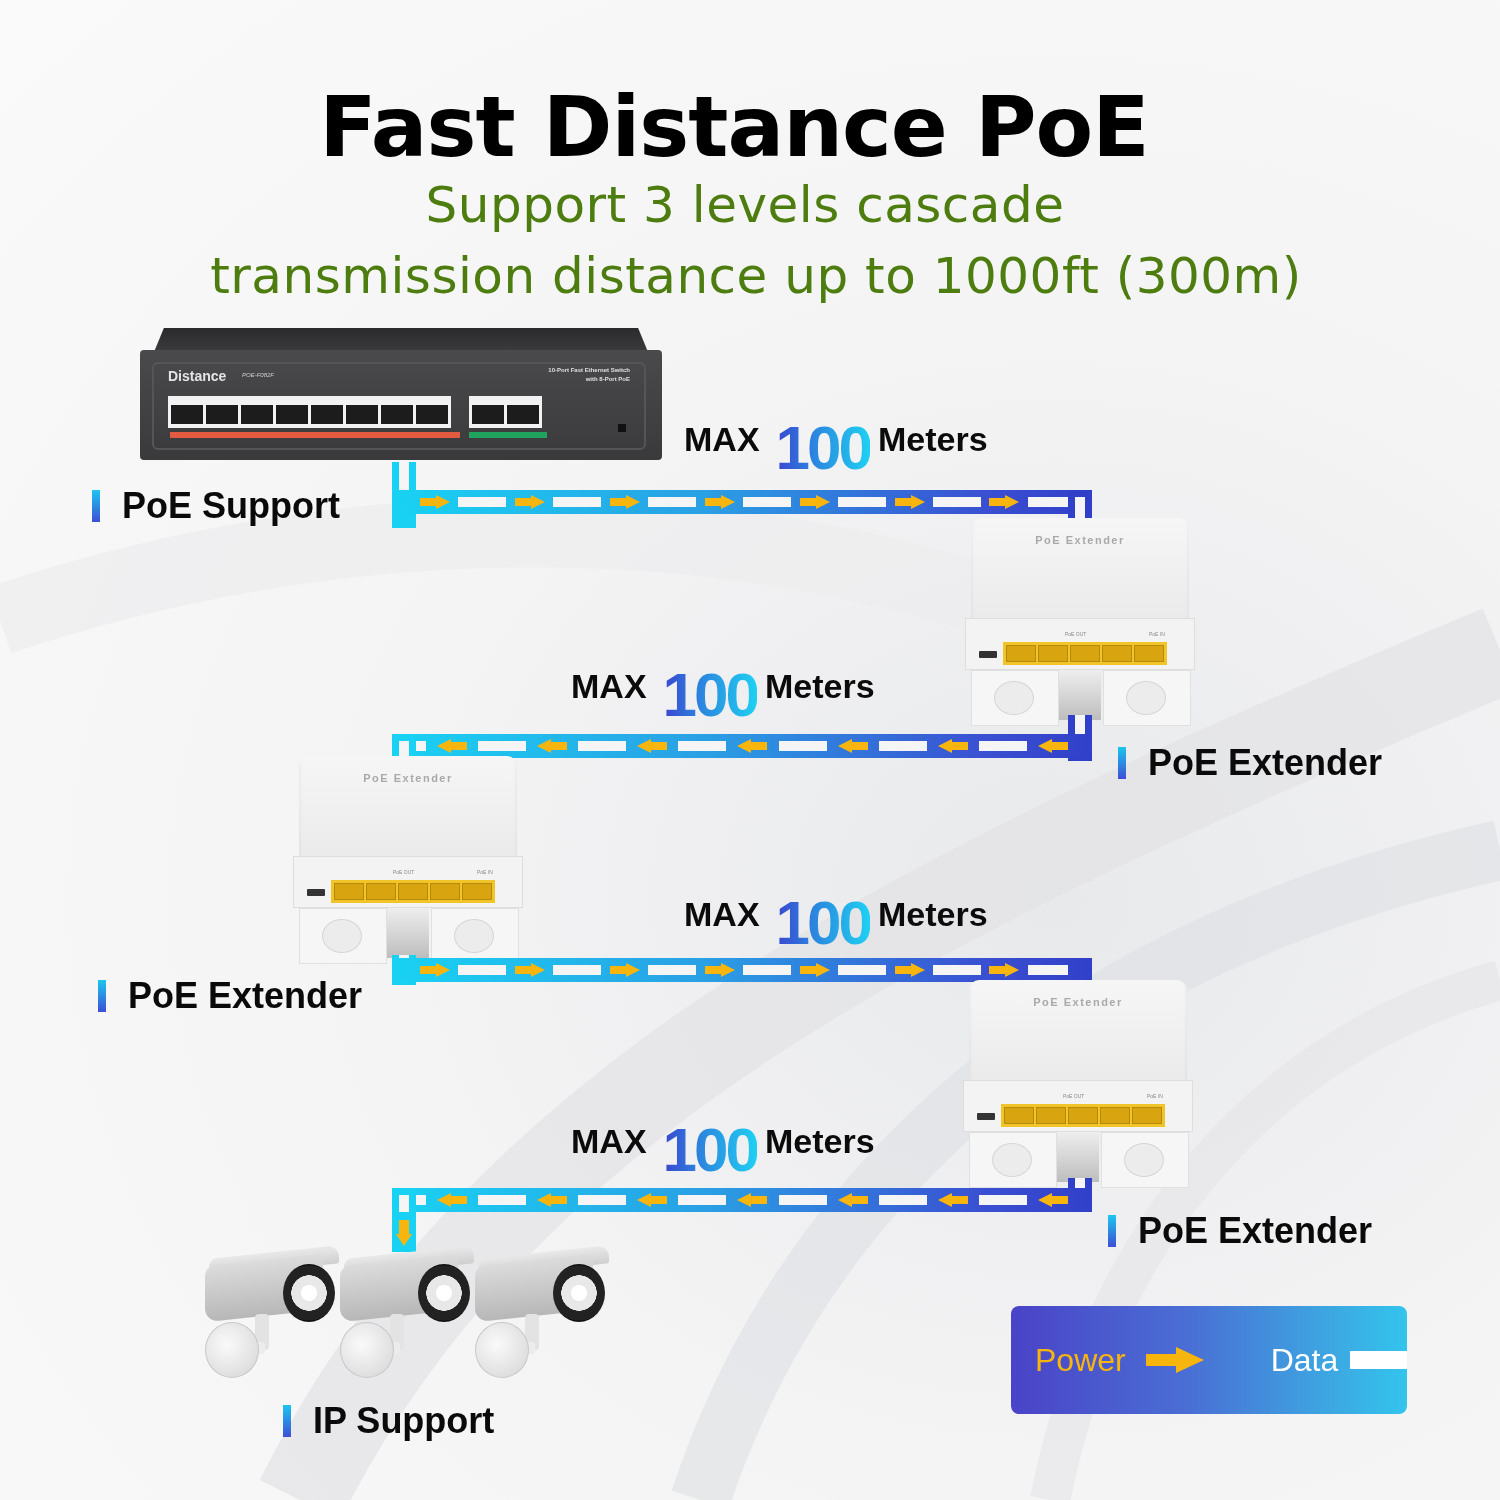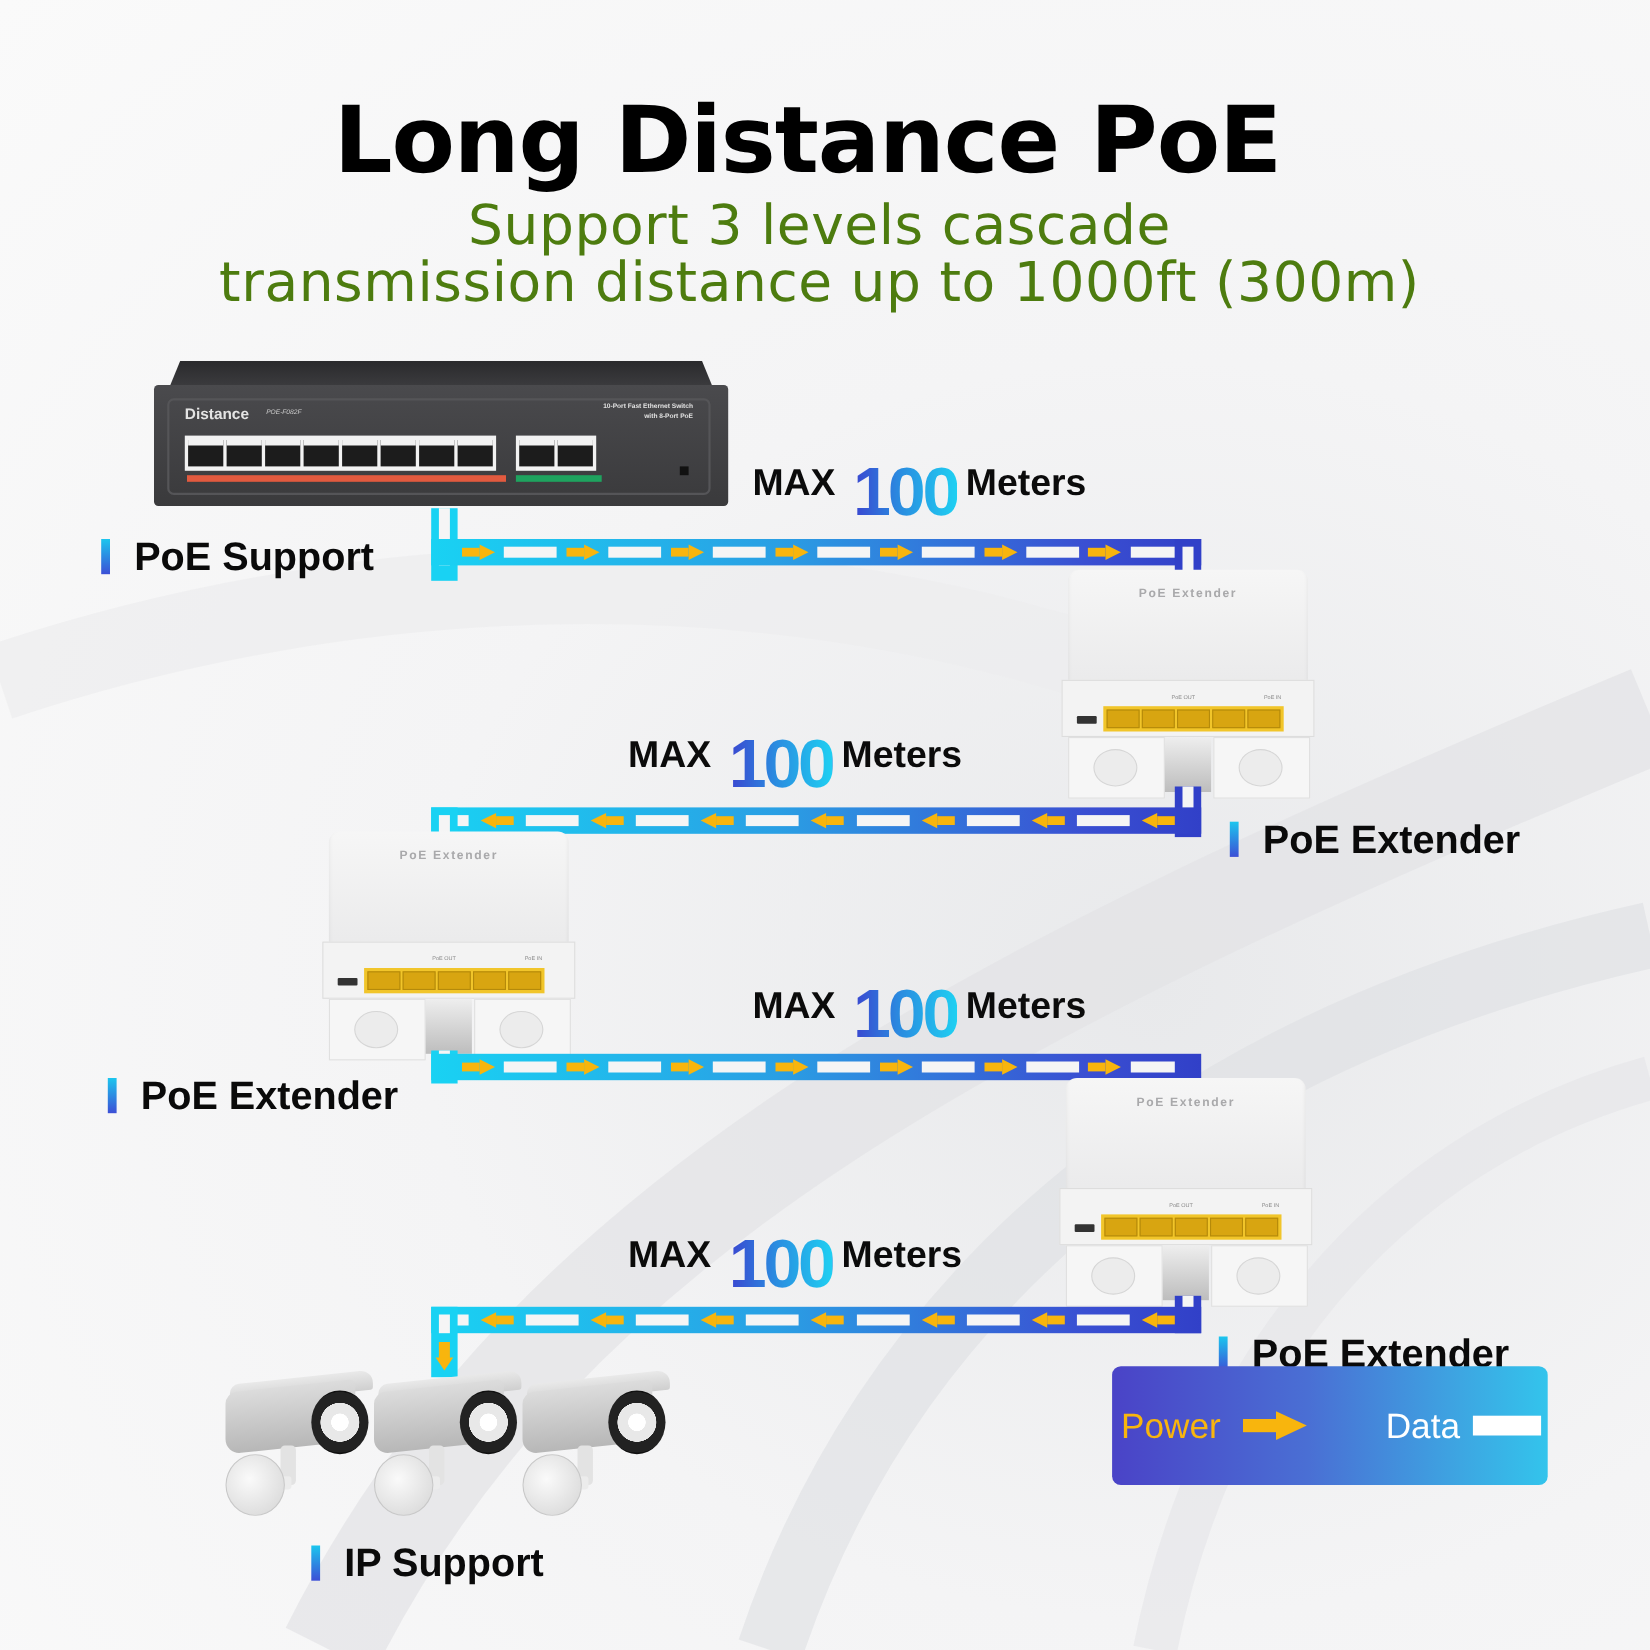--- a/index.html
+++ b/index.html
@@ -18,21 +18,21 @@
     position: absolute; left: 0; top: 78px; width: 1468px; text-align: center;
     font-family: "DejaVu Sans", sans-serif; font-weight: 700; font-size: 84px;
     letter-spacing: -1px; color: #000;
   }
   .subtitle {
     position: absolute; left: 0; width: 1490px; text-align: center;
     font-family: "DejaVu Sans", sans-serif; font-weight: 400; font-size: 50px;
     color: #4d7c0f; letter-spacing: 0.5px;
   }
   .sub1 { top: 176px; }
-  .sub2 { top: 228px; }
+  .sub2 { top: 247px; margin-left: 11px; }
 
   
   .dev-label {
     position: absolute; display: flex; align-items: center; gap: 22px;
     font-weight: 700; font-size: 36px; color: #0a0a0a;
   }
   .dev-label .bar {
     width: 8px; height: 32px;
     background: linear-gradient(180deg, #1cc6ee 0%, #3c4fd6 100%);
   }
@@ -147,44 +147,44 @@
   .cam .arm { position: absolute; left: 50px; top: 62px; width: 14px; height: 36px; background: #e3e3e3; border-radius: 4px; }
   .cam .mount {
     position: absolute; left: 0; top: 70px; width: 54px; height: 56px; border-radius: 50%;
     background: radial-gradient(circle at 40% 40%, #fafafa, #d4d4d4);
     border: 1px solid #c8c8c8;
   }
   .cam .brace { position: absolute; left: 24px; top: 90px; width: 36px; height: 12px; background: #ececec; border-radius: 3px; }
 
   
   .legend {
-    position: absolute; left: 1011px; top: 1242px; width: 396px; height: 108px;
+    position: absolute; left: 1011px; top: 1306px; width: 396px; height: 108px;
     border-radius: 8px;
     background: linear-gradient(90deg, #4a43c7 0%, #4a6fd4 45%, #3da6e2 80%, #33c4ec 100%);
-    display: flex; align-items: center; padding-left: 8px;
+    display: flex; align-items: center; padding-left: 24px;
     font-weight: 400; font-size: 32px;
   }
   .legend .pw { color: #f8b50d; }
   .legend .arr { width: 60px; height: 26px; position: relative; margin: 0 26px 0 20px; }
   .legend .arr::before { content:""; position:absolute; left:0; top:7px; width:30px; height:12px; background:#f8b50d; }
   .legend .arr::after { content:""; position:absolute; left:30px; top:0; border-left: 28px solid #f8b50d; border-top: 13px solid transparent; border-bottom: 13px solid transparent; }
   .legend .dt { color: #ffffff; margin-left: 44px; }
   .legend .dbar { width: 62px; height: 18px; background: #fff; margin-left: 12px; }
 </style>
 </head>
 <body>
 
 <svg class="bg-swoosh" width="1500" height="1500" viewBox="0 0 1500 1500">
   <path d="M300 1500 C 500 1100, 900 900, 1500 650" stroke="#e2e3e6" stroke-width="90" fill="none" opacity="0.7"></path>
   <path d="M700 1500 C 800 1200, 1050 950, 1500 850" stroke="#dedfe2" stroke-width="60" fill="none" opacity="0.6"></path>
   <path d="M0 620 C 300 520, 700 480, 1100 640" stroke="#ececee" stroke-width="70" fill="none" opacity="0.7"></path>
   <path d="M1050 1500 C 1100 1250, 1250 1050, 1500 980" stroke="#e4e5e8" stroke-width="40" fill="none" opacity="0.6"></path>
 </svg>
 
-<h1 class="title">Long Distance PoE</h1>
+<h1 class="title">Fast Distance PoE</h1>
 <div class="subtitle sub1">Support 3 levels cascade</div>
 <div class="subtitle sub2">transmission distance up to 1000ft (300m)</div>
 
 <div class="switch">
   <div class="top"></div>
   <div class="face">
     <div class="panel"></div>
   </div>
   <div class="brand">Distance</div>
   <div class="model">POE-F082F</div>

